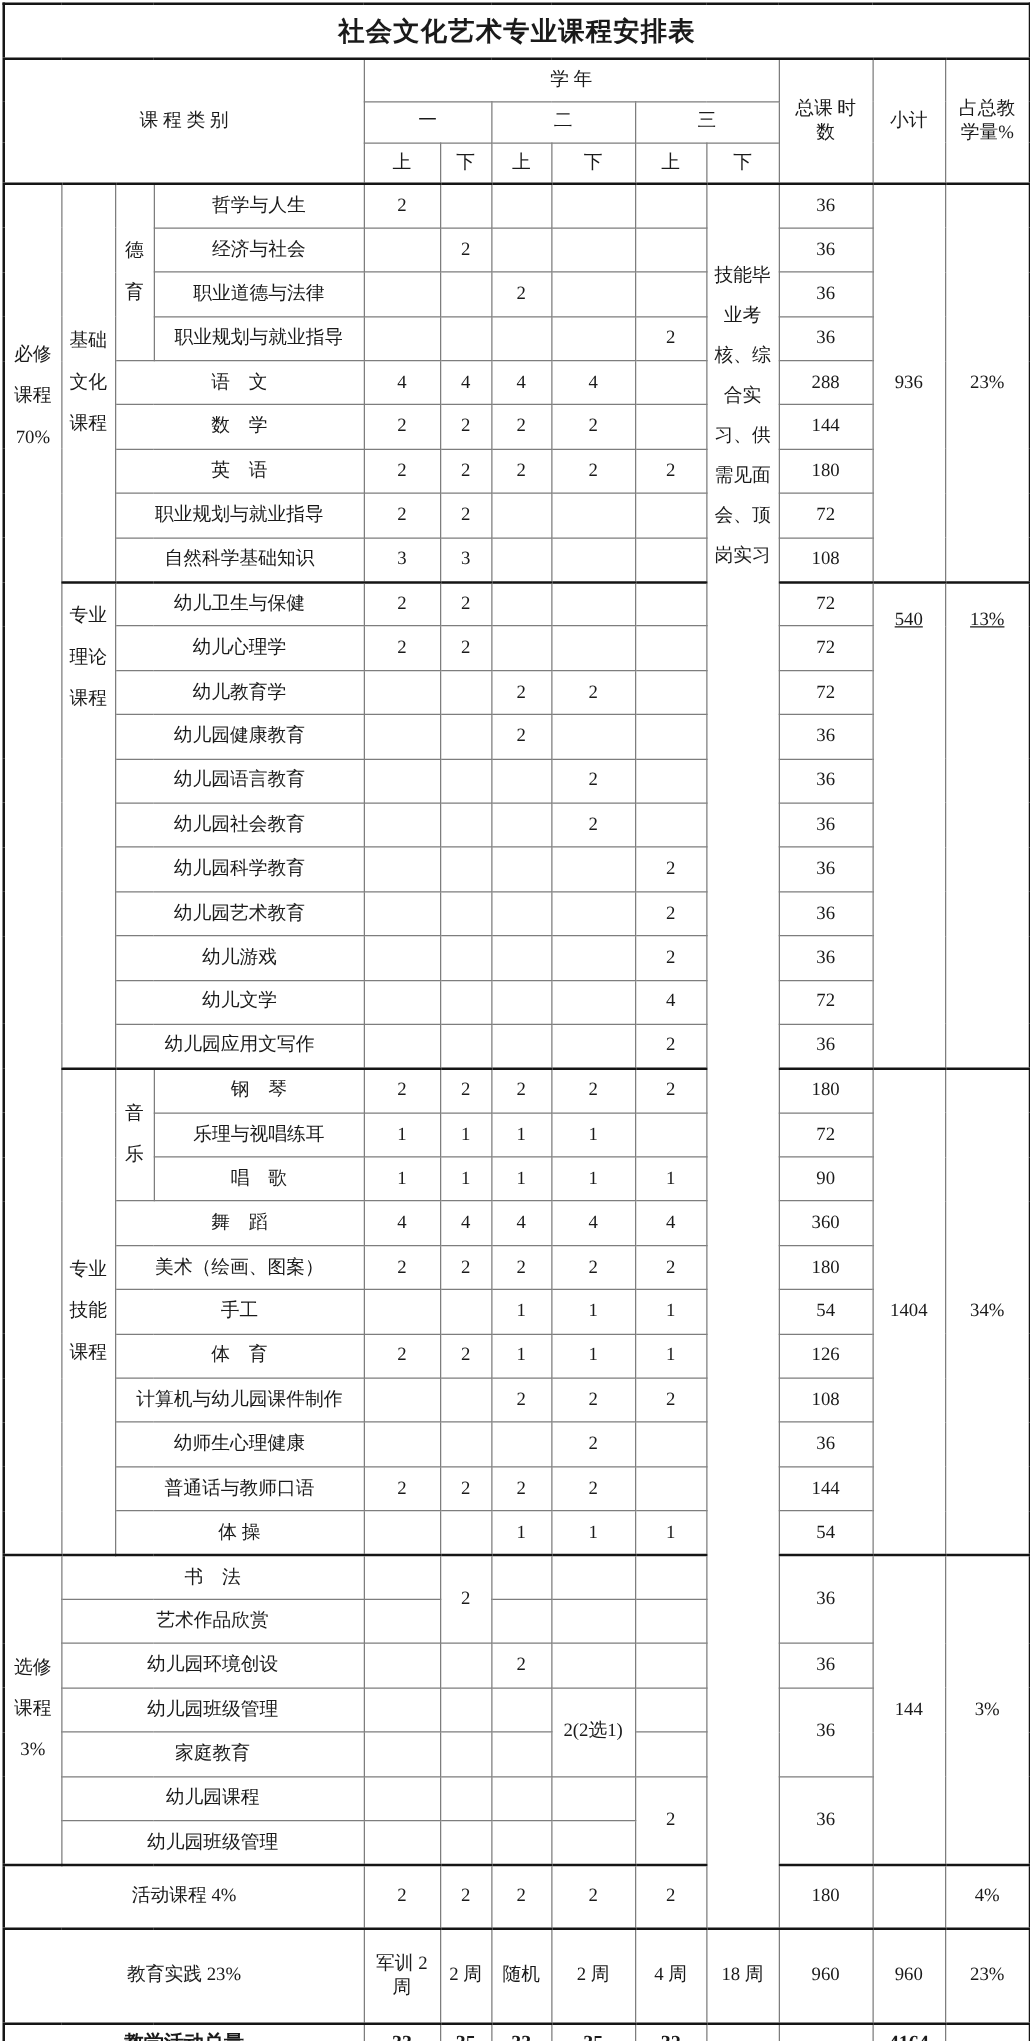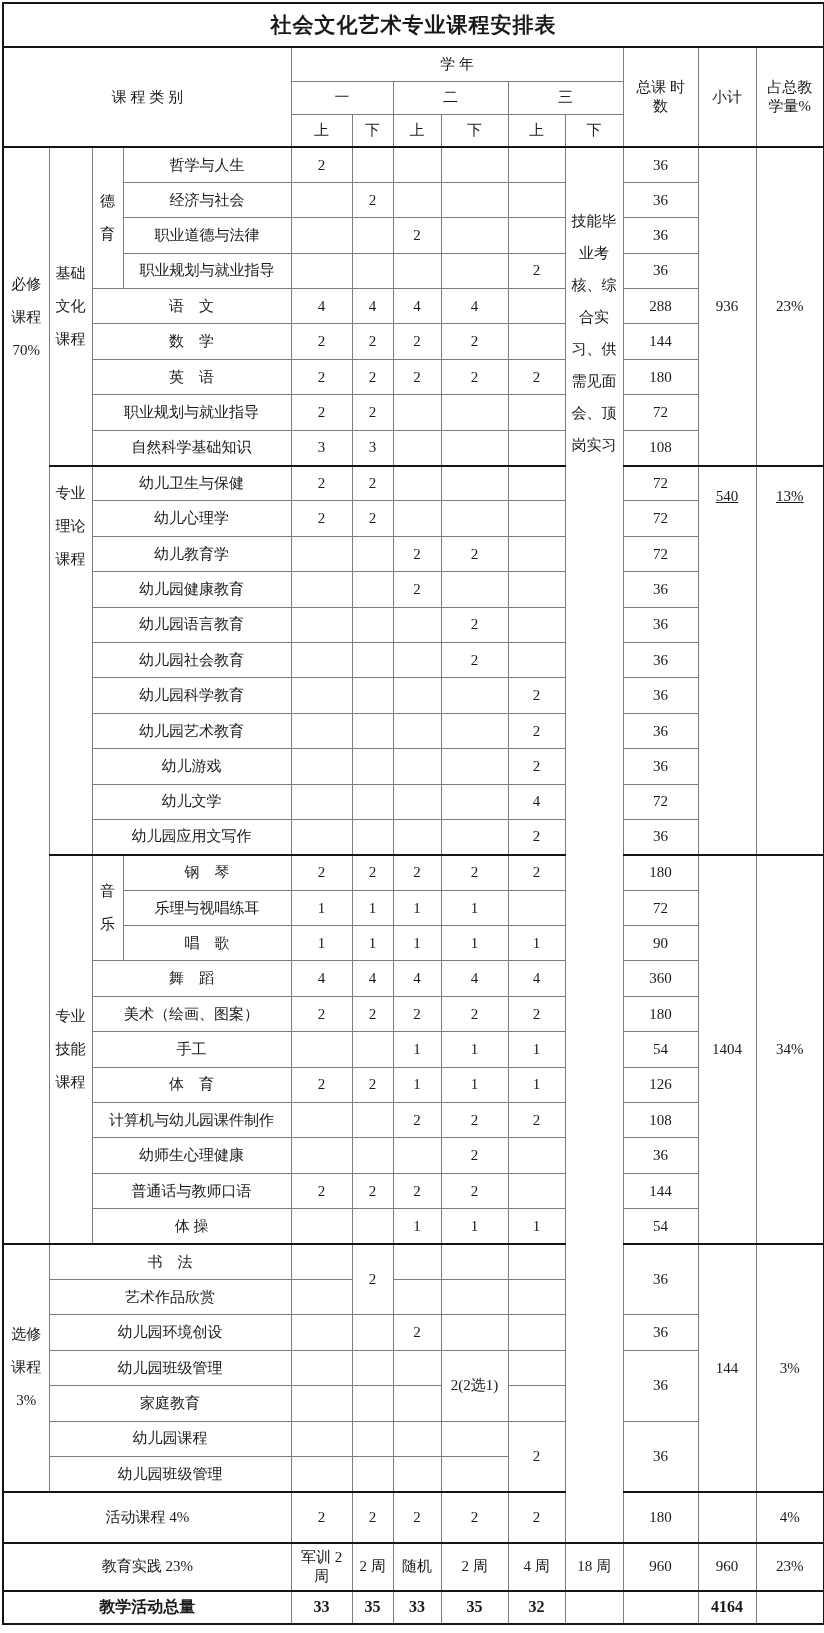--- a/index.html
+++ b/index.html
@@ -6,21 +6,21 @@
   body{width:824px;height:1633px;font-family:"Liberation Serif","DejaVu Serif",serif;color:#1a1a1a;}
   .sheet{padding:2px 0 0 2px;}
   table{border-collapse:collapse;table-layout:fixed;width:820px;border:2px solid #151515;}
   td{border:1px solid #7d7d7d;text-align:center;vertical-align:middle;font-size:15px;
      padding:0 2px;line-height:1.25;overflow:hidden;line-break:normal;word-break:normal;}
   tr{height:35.4px;}
   tr.title-row{height:44px;}
   tr.hA{height:34px;}
   tr.hB,tr.hC{height:33px;}
   tr.r-act{height:51px;}
-  tr.r-prac{height:48px;}
+  tr.r-prac{height:76px;}
   tr.r-grand{height:33px;}
   tr.tk td{border-top:2px solid #151515;}
   .title-cell{font-size:21px;font-weight:bold;letter-spacing:1px;}
   .hdr-wrap{white-space:pre-line;}
   .vlab{line-height:33px;padding:0 6px;}
   .vlab2{line-height:33px;padding:0 4px;margin-top:40px;}
   .top-label{vertical-align:top;padding-top:10px;}
   .bixiu-off{vertical-align:top;padding-top:120px;}
   .top-num{vertical-align:top;padding-top:20px;text-decoration:underline;}
   .note-cell{vertical-align:top;padding:57px 6px 0 6px;line-height:32px;}

